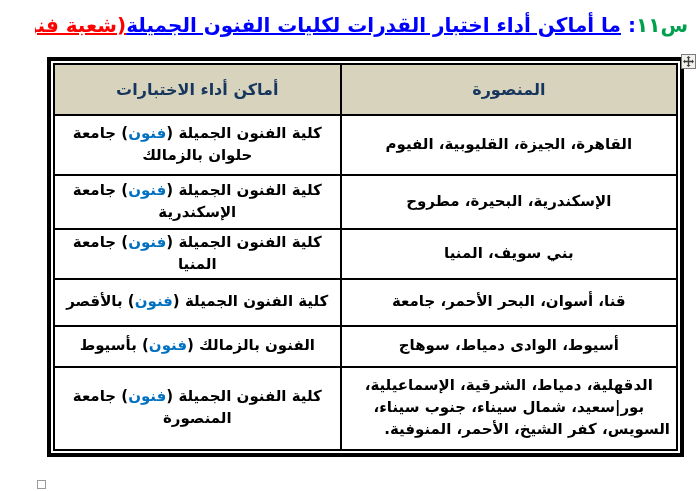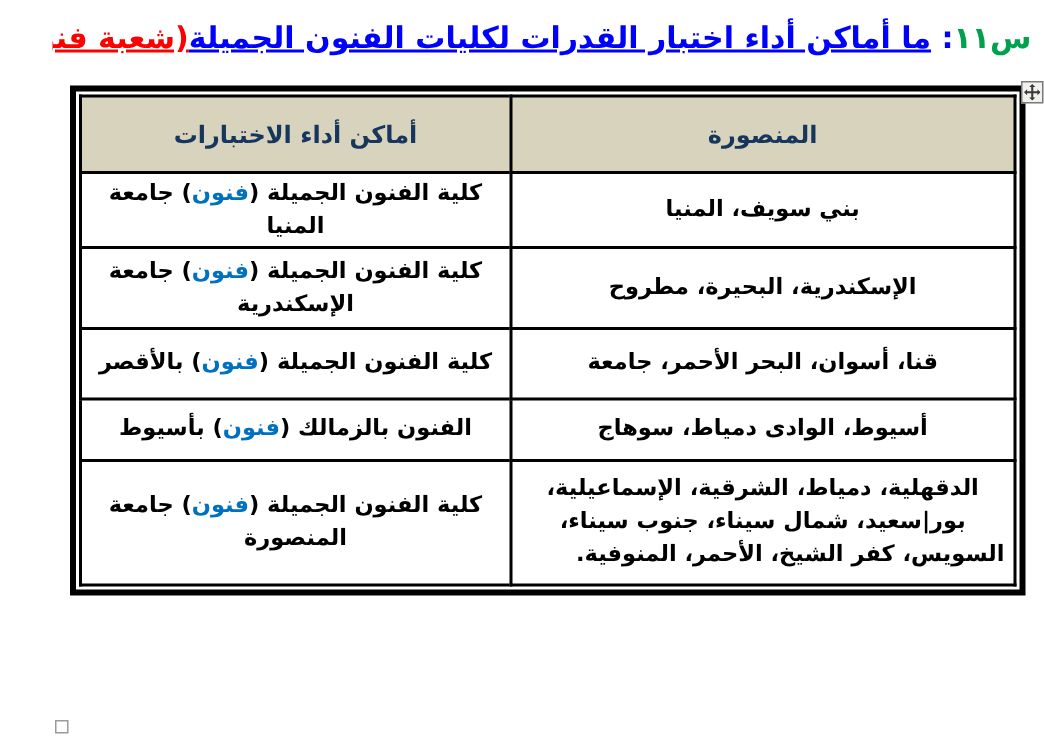--- a/index.html
+++ b/index.html
@@ -101,29 +101,33 @@
       <colgroup>
           <col class="col-gov">
           <col class="col-loc">
         </colgroup>
       <tbody>
           <tr class="hdr" style="height:51px">
         <td>المنصورة</td>
         <td>أماكن أداء الاختبارات</td>
       </tr>
 
-
-      <tr style="height:43px">
-        <td>بني سويف، المنيا</td>
-        <td><span>كلية الفنون الجميلة (</span><span class="fn">فنون</span><span>) جامعة المنيا</span></td>
+      <tr style="height:60px">
+        <td>القاهرة، الجيزة، القليوبية، الفيوم</td>
+        <td><span>كلية الفنون الجميلة (</span><span class="fn">فنون</span><span>) جامعة حلوان بالزمالك</span></td>
       </tr>
 
       <tr style="height:54px">
         <td>الإسكندرية، البحيرة، مطروح</td>
         <td><span>كلية الفنون الجميلة (</span><span class="fn">فنون</span><span>) جامعة الإسكندرية</span></td>
+      </tr>
+
+      <tr style="height:43px">
+        <td>بني سويف، المنيا</td>
+        <td><span>كلية الفنون الجميلة (</span><span class="fn">فنون</span><span>) جامعة المنيا</span></td>
       </tr>
 
       <tr style="height:47px">
         <td>قنا، أسوان، البحر الأحمر، جامعة</td>
         <td><span>كلية الفنون الجميلة (</span><span class="fn">فنون</span><span>) بالأقصر</span></td>
       </tr>
 
       <tr style="height:41px">
         <td>أسيوط، الوادى دمياط، سوهاج</td>
         <td><span>الفنون بالزمالك (</span><span class="fn">فنون</span><span>) بأسيوط</span></td>

